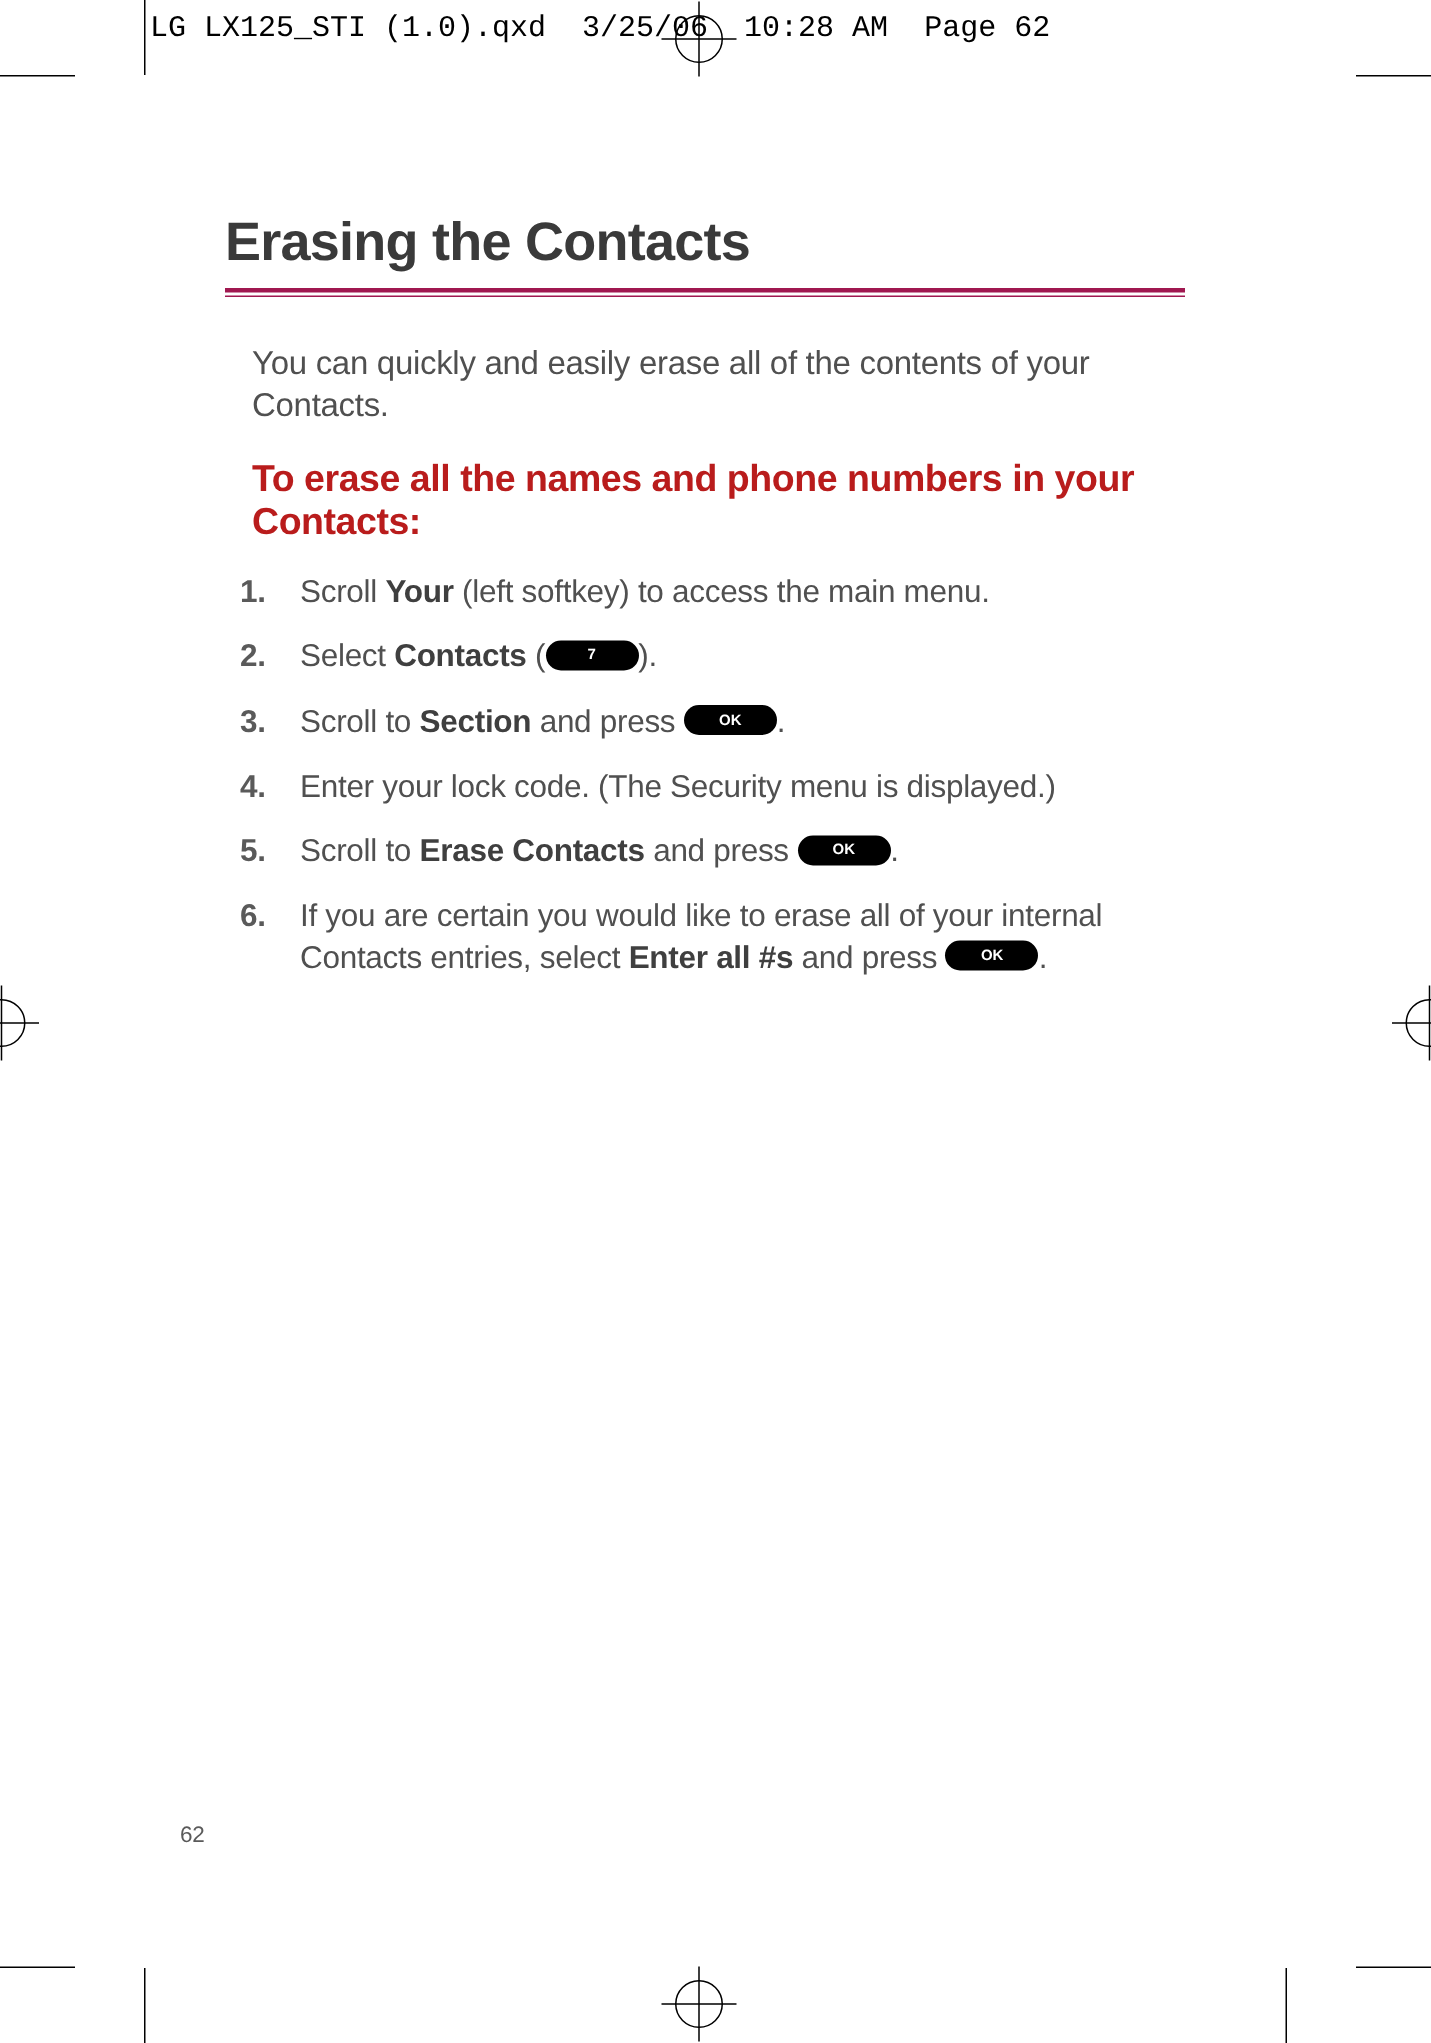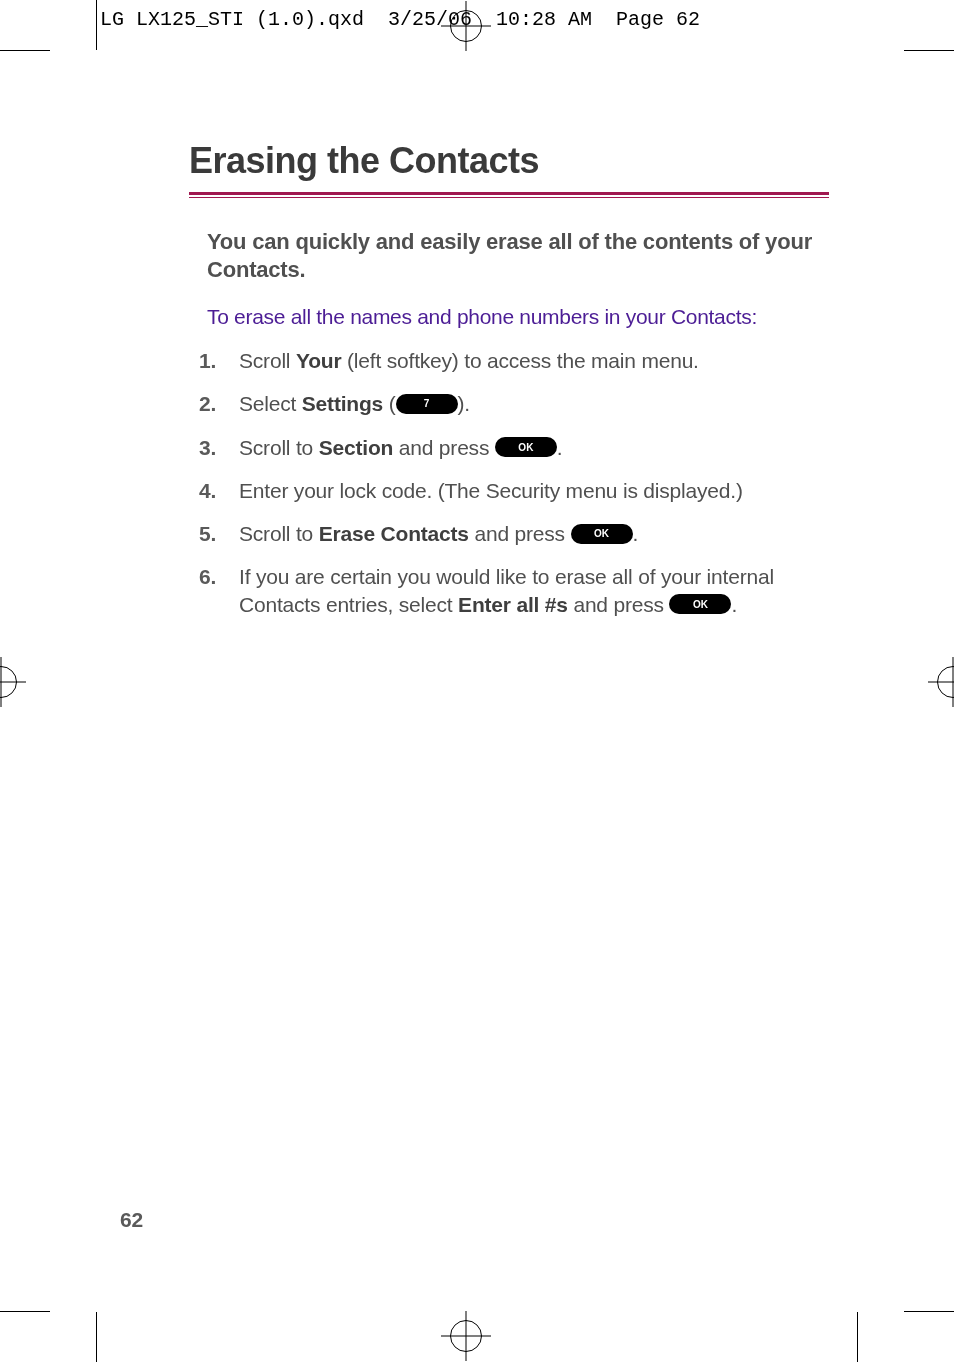--- a/index.html
+++ b/index.html
@@ -65,21 +65,20 @@
     color: #000;
     white-space: pre;
   }
 
   
   .page {
     position: absolute;
     left: 150px;
     top: 140px;
     width: 640px;
-    margin-left: 39px;
   }
 
   h1.title {
     font-size: 36px;
     font-weight: 700;
     color: #3a3a3a;
     margin: 0 0 10px 0;
     letter-spacing: -0.5px;
   }
   .rule-wrap {
@@ -97,23 +96,23 @@
 
   .body-text {
     font-size: 22px;
     line-height: 1.25;
     color: #505050;
     margin: 0 0 22px 0;
     letter-spacing: -0.2px;
   }
 
   .subhead {
-    font-size: 21px;
-    font-weight: 400;
-    color: #4c1d95;
+    font-size: 25px;
+    font-weight: 700;
+    color: #b91c1c;
     margin: 0 0 18px 0;
     letter-spacing: -0.3px;
   }
 
   
   .steps {
     margin-left: 10px;
   }
   .step {
     display: flex;
@@ -159,22 +158,22 @@
 
   
   .footer {
     position: absolute;
     bottom: 130px;
     left: 120px;
     right: 104px;
     display: flex;
     justify-content: space-between;
     align-items: baseline;
-    font-size: 21px;
-    font-weight: 700;
+    font-size: 15px;
+    font-weight: 400;
     color: #5a5a5a;
     letter-spacing: -0.2px;
   }
 </style>
 </head>
 <body>
 
 <div class="mark line-v" style="left:96px; top:0; height:50px;"></div>
 <div class="mark line-h" style="left:0; top:50px; width:50px;"></div>
 <div class="mark line-h" style="right:0; top:50px; width:50px;"></div>
@@ -203,32 +202,32 @@
 
 <div class="print-header">LG LX125_STI (1.0).qxd  3/25/06  10:28 AM  Page 62</div>
 
 <div class="page">
   <h1 class="title">Erasing the Contacts</h1>
   <div class="rule-wrap">
     <div class="rule-thick"></div>
     <div class="rule-thin"></div>
   </div>
 
-  <p class="body-text" style="margin-left:18px;font-weight:bold;">You can quickly and easily erase all of the contents of your Contacts.</p>
+  <p class="body-text" style="margin-left:18px;">You can quickly and easily erase all of the contents of your Contacts.</p>
 
   <p class="subhead" style="margin-left:18px;">To erase all the names and phone numbers in your Contacts:</p>
 
   <div class="steps" id="steps-container">
       <div class="step">
         <div class="step-num">1.</div>
         <div class="step-text"><span>Scroll </span><b>Your</b><span> (left softkey) to access the main menu.</span></div>
       </div>
       <div class="step">
         <div class="step-num">2.</div>
-        <div class="step-text"><span>Select </span><b>Settings</b><span> (</span><span class="key-pill">7</span><span>).</span></div>
+        <div class="step-text"><span>Select </span><b>Contacts</b><span> (</span><span class="key-pill">7</span><span>).</span></div>
       </div>
       <div class="step">
         <div class="step-num">3.</div>
         <div class="step-text"><span>Scroll to </span><b>Section</b><span> and press </span><span class="key-pill">OK</span><span>.</span></div>
       </div>
       <div class="step">
         <div class="step-num">4.</div>
         <div class="step-text"><span>Enter your lock code. (The Security menu is displayed.)</span></div>
       </div>
       <div class="step">

